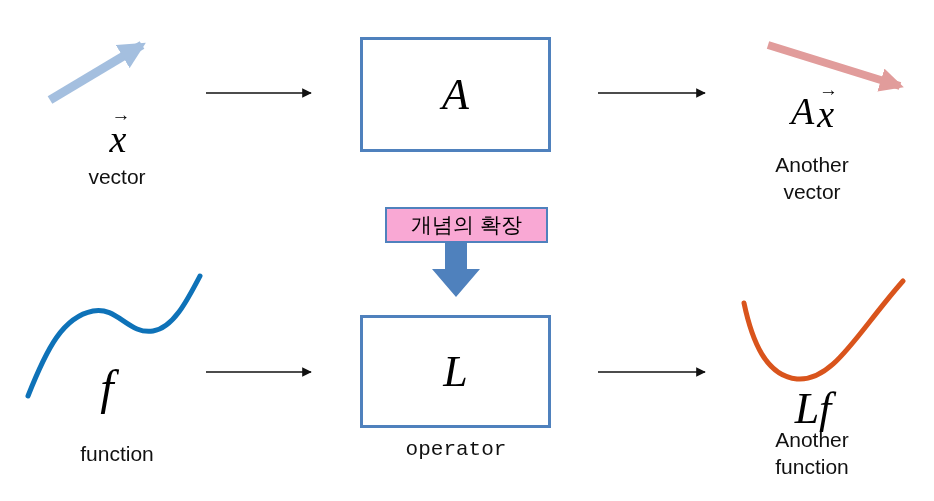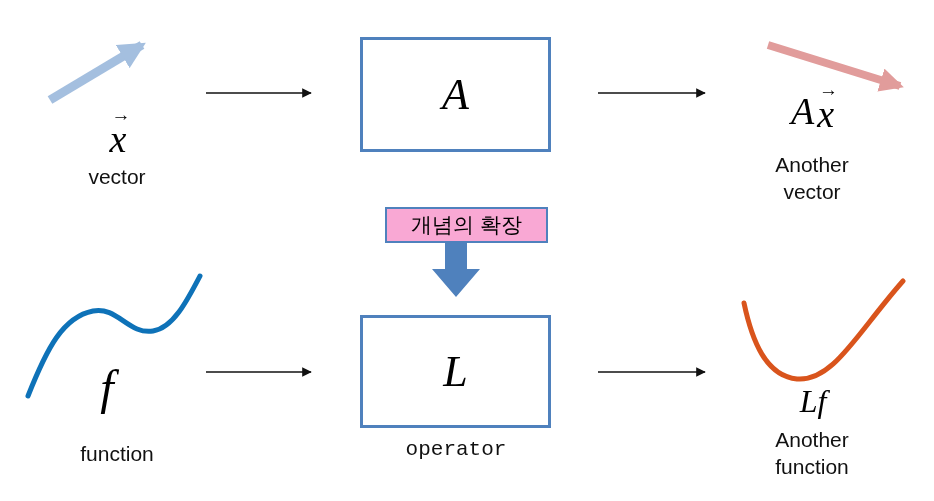--- a/index.html
+++ b/index.html
@@ -109,19 +109,19 @@
   </div>
 
   <div class="abs math" style="left:67px;top:360px;width:80px;font-size:48px;text-align:center;">f</div>
   <div class="abs label" style="left:47px;top:440px;width:140px;">function</div>
 
   <div class="abs concept-box" style="left:360px;top:315px;width:191px;height:113px;">
     <span class="math math-lg">L</span>
   </div>
   <div class="abs label" style="left:386px;top:436px;width:140px;font-family:Liberation Mono, monospace;">operator</div>
 
-  <div class="abs math" style="left:753px;top:383px;width:120px;font-size:32px;text-align:center;">Lf</div>
+  <div class="abs math" style="left:753px;top:383px;width:120px;font-size:44px;text-align:center;">Lf</div>
   <div class="abs label" style="left:742px;top:426px;width:140px;">
     <div>Another</div>
     <div>function</div>
   </div>
 
 </div>
 
 </body></html>

